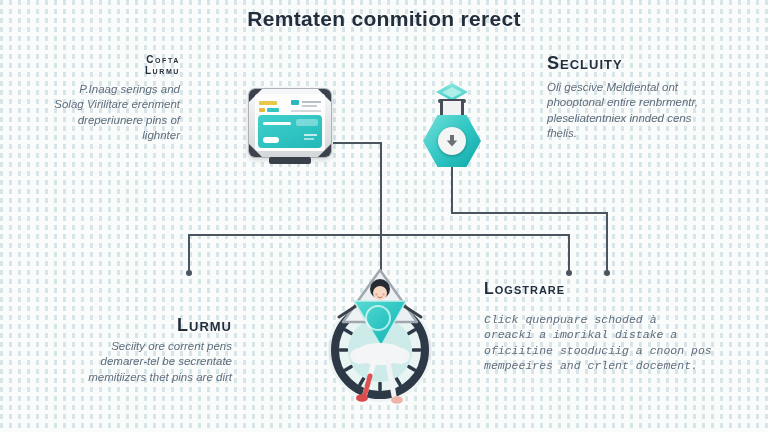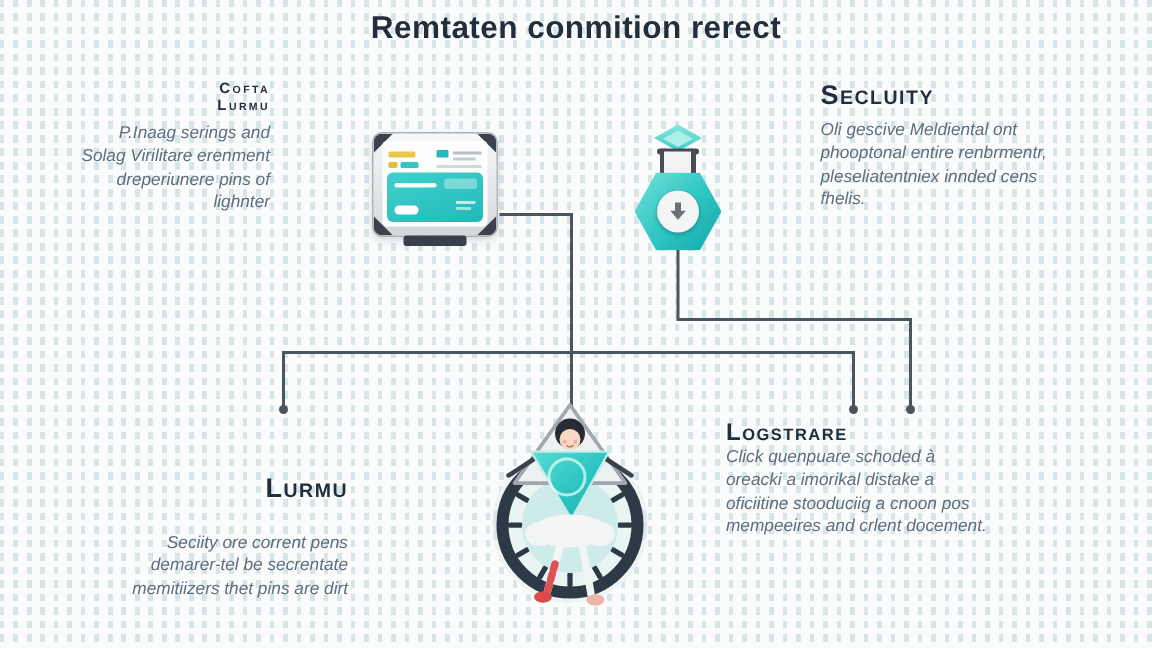--- a/index.html
+++ b/index.html
@@ -32,25 +32,25 @@
   .sec-cofta h2{ font-size:10px; letter-spacing:1.6px; }
   .sec-cofta h2 span{ display:block; }
   .sec-cofta p{ margin-top:6px; }
 
   .sec-secluity{ left:547px; top:54px; width:205px; text-align:left; }
   .sec-secluity h2{ font-size:18px; }
   .sec-secluity p{ margin-top:7px; }
 
   .sec-lurmu{ right:536px; top:278px; width:215px; text-align:right; }
   .sec-lurmu h2{ font-size:18px;margin-top:38px; }
-  .sec-lurmu p{ margin-top:20px; }
+  .sec-lurmu p{ margin-top:4px; }
 
   .sec-logstrare{ left:484px; top:281px; width:230px; text-align:left; }
   .sec-logstrare h2{ font-size:16px; }
-  .sec-logstrare p{ margin-top:0; }
+  .sec-logstrare p{ margin-top:14px;font-family:Liberation Mono, monospace; }
 
   
   .line{ position:absolute; background:#4b5560; z-index:1; }
   .dot{ position:absolute; width:6px; height:6px; border-radius:50%;
         background:#4b5560; z-index:1; }
 
   
   .monitor{ position:absolute; left:248px; top:88px; width:84px; height:70px; z-index:2; }
   .mon-bezel{ position:absolute; inset:0; border-radius:7px;
     background:linear-gradient(180deg,#f7f8f9,#d4d7d9);

